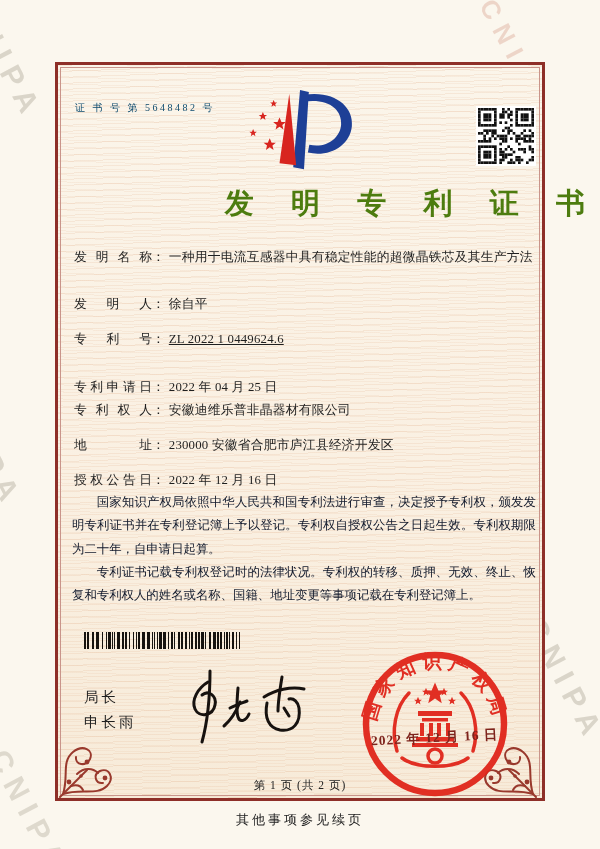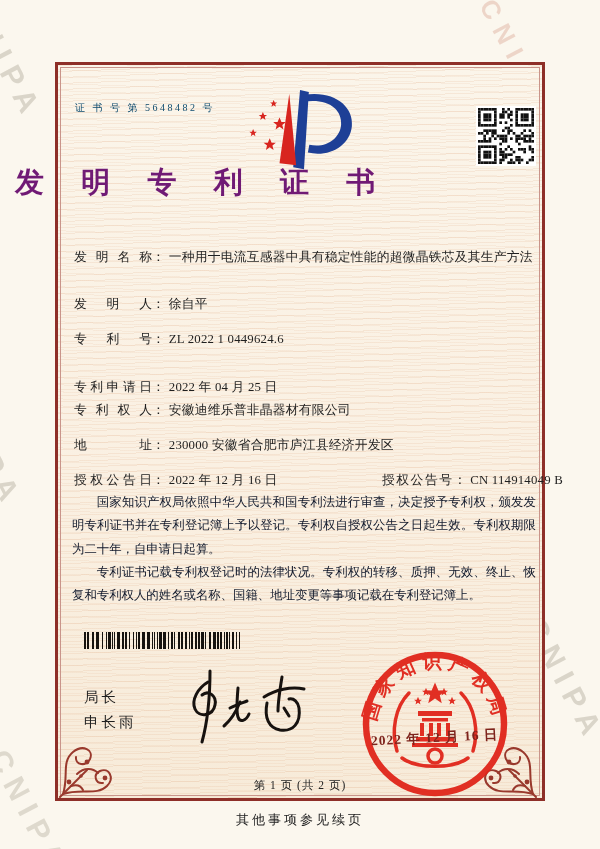--- a/index.html
+++ b/index.html
@@ -28,22 +28,22 @@
     content:"";position:absolute;inset:2px;border:1px solid #c9948a;pointer-events:none;
   }
   .flourish{position:absolute;width:84px;height:84px;}
   .flourish.bl{left:57px;top:714px;}
   .flourish.br{left:455px;top:714px;transform:scaleX(-1);}
   
   .cert-no{position:absolute;left:75px;top:101px;font-size:10px;letter-spacing:2.5px;color:#0c4a6e;}
   .logo{position:absolute;left:243px;top:88px;width:118px;height:88px;}
   .qr{position:absolute;left:476px;top:106px;width:56px;height:56px;background:#fff;padding:2px;}
   .title{
-    position:absolute;left:0;right:0;top:163px;text-align:left;
-    font-size:29px;font-weight:700;letter-spacing:15px;text-indent:15px;color:#701a75;
+    position:absolute;left:0;right:0;top:184px;text-align:right;
+    font-size:29px;font-weight:700;letter-spacing:15px;text-indent:15px;color:#4d7c0f;
   }
   
   .fields{position:absolute;left:74px;top:0;width:468px;font-size:12.8px;}
   .frow{position:absolute;left:0;white-space:nowrap;}
   .flabel{display:inline-block;width:78px;text-align:justify;text-align-last:justify;vertical-align:top;}
   .fcolon{display:inline-block;margin-right:4px;}
   .fvalue{letter-spacing:.2px;}
   .frow .pair2{position:absolute;left:308px;top:0;white-space:nowrap;}
   .pair2 .flabel{width:auto;letter-spacing:1.5px;}
   
@@ -342,38 +342,35 @@
 
 <div class="title">发 明 专 利 证 书</div>
 
 <div class="fields">
   <div class="frow" style="top:249px;">
     <span class="flabel">发明名称</span><span class="fcolon">：</span><span class="fvalue">一种用于电流互感器中具有稳定性能的超微晶铁芯及其生产方法</span>
   </div>
   <div class="frow" style="top:296px;">
     <span class="flabel">发明人</span><span class="fcolon">：</span><span class="fvalue">徐自平</span>
   </div>
-  <div class="frow" style="top:331px;">
+  <div class="frow" style="top:331px;text-decoration:underline;">
     <span class="flabel">专利号</span><span class="fcolon">：</span><span class="fvalue">ZL 2022 1 0449624.6</span>
   </div>
   <div class="frow" style="top:379px;">
     <span class="flabel">专利申请日</span><span class="fcolon">：</span><span class="fvalue">2022 年 04 月 25 日</span>
   </div>
   <div class="frow" style="top:402px;">
     <span class="flabel">专利权人</span><span class="fcolon">：</span><span class="fvalue">安徽迪维乐普非晶器材有限公司</span>
   </div>
   <div class="frow" style="top:437px;">
     <span class="flabel">地址</span><span class="fcolon">：</span><span class="fvalue">230000 安徽省合肥市庐江县经济开发区</span>
   </div>
   <div class="frow" style="top:472px;width:468px;">
     <span>
       <span class="flabel">授权公告日</span><span class="fcolon">：</span><span class="fvalue">2022 年 12 月 16 日</span>
-    </span>
-    <span class="pair2">
-      <span class="flabel">授权公告号</span><span class="fcolon">：</span><span class="fvalue">CN 114914049 B</span>
     </span>
   </div>
 </div>
 
 <div class="paras">
   <p>国家知识产权局依照中华人民共和国专利法进行审查，决定授予专利权，颁发发明专利证书并在专利登记簿上予以登记。专利权自授权公告之日起生效。专利权期限为二十年，自申请日起算。</p>
   <p>专利证书记载专利权登记时的法律状况。专利权的转移、质押、无效、终止、恢复和专利权人的姓名或名称、国籍、地址变更等事项记载在专利登记簿上。</p>
 </div>
 
 <svg class="barcode" id="barcode" viewBox="0 0 158 17" preserveAspectRatio="none">

